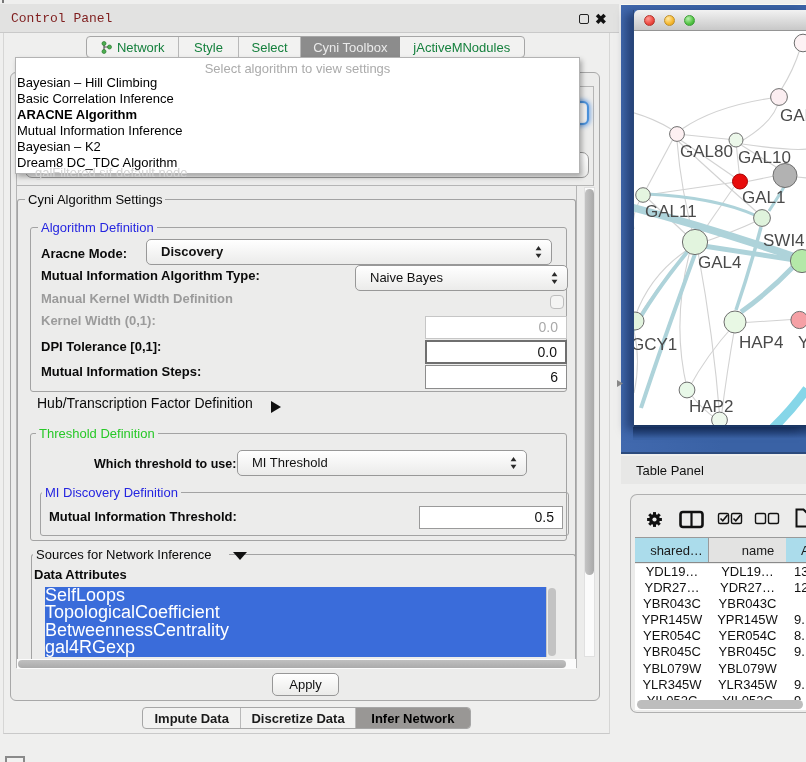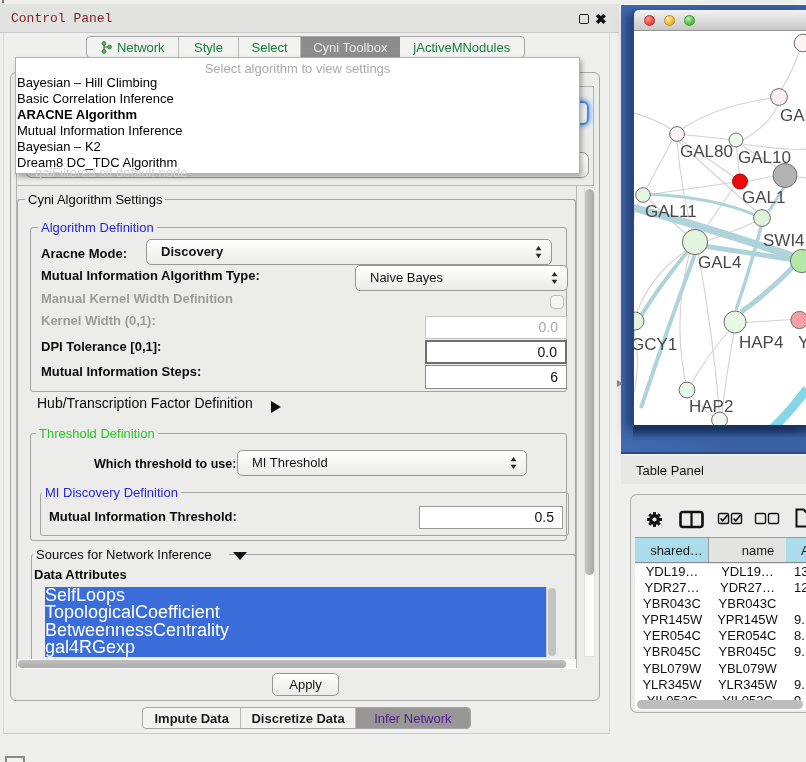--- a/index.html
+++ b/index.html
@@ -47,21 +47,21 @@
 
 #datalist { left:45px; top:587px; width:513px; height:70px; background:#3a6cda; overflow:hidden; }
 #datalist div { color:#ffffff; font-size:18px; padding-left:0; height:17.4px; line-height:17.4px; }
 #listvscroll { left:546px; top:587px; width:12px; height:70px; background:#ececeb; border-left:1px solid #c9c9c9; }
 #listvthumb { left:548px; top:588px; width:8px; height:68px; background:#c3c3c3; border-radius:4px; }
 
 
 #applybtn { left:272px; top:673px; width:67px; height:23px; border:1px solid #979797; border-radius:5px; background:linear-gradient(#ffffff,#ebebe9); font-size:13px; color:#111; text-align:center; line-height:21px; }
 #btabs { left:142px; top:707px; width:329px; height:22px; border:1px solid #a6a6a6; border-radius:4px; background:#f2f2f1; display:flex; overflow:hidden; }
 #btabs .tab { height:100%; display:flex; align-items:center; justify-content:center; font-size:13px; font-weight:bold; color:#1c1c1c; border-right:1px solid #b9b9b9; }
-#btabs .tab.sel { background:#999795; color:#4c1d95; border-right:none; font-weight:normal; }
+#btabs .tab.sel { background:#999795; color:#000000; border-right:none; font-weight:bold; }
 
 
 #cp-frame { left:3px; top:33px; width:607px; height:701px; border-left:1px solid #d6d6d5; border-bottom:1px solid #c9c9c9; border-right:1px solid #d6d6d5; }
 
 
 #dropdown { left:15px; top:57px; width:565px; height:117px; background:#fff; border:1px solid #b3b3b3; box-shadow:2px 3px 5px rgba(0,0,0,0.30); z-index:50; }
 #dropdown .prompt { position:absolute; top:3px; width:100%; text-align:center; color:#ababab; font-size:13px; }
 #dropdown .it { position:absolute; left:1px; font-size:13px; color:#000; white-space:nowrap; }
 
 

